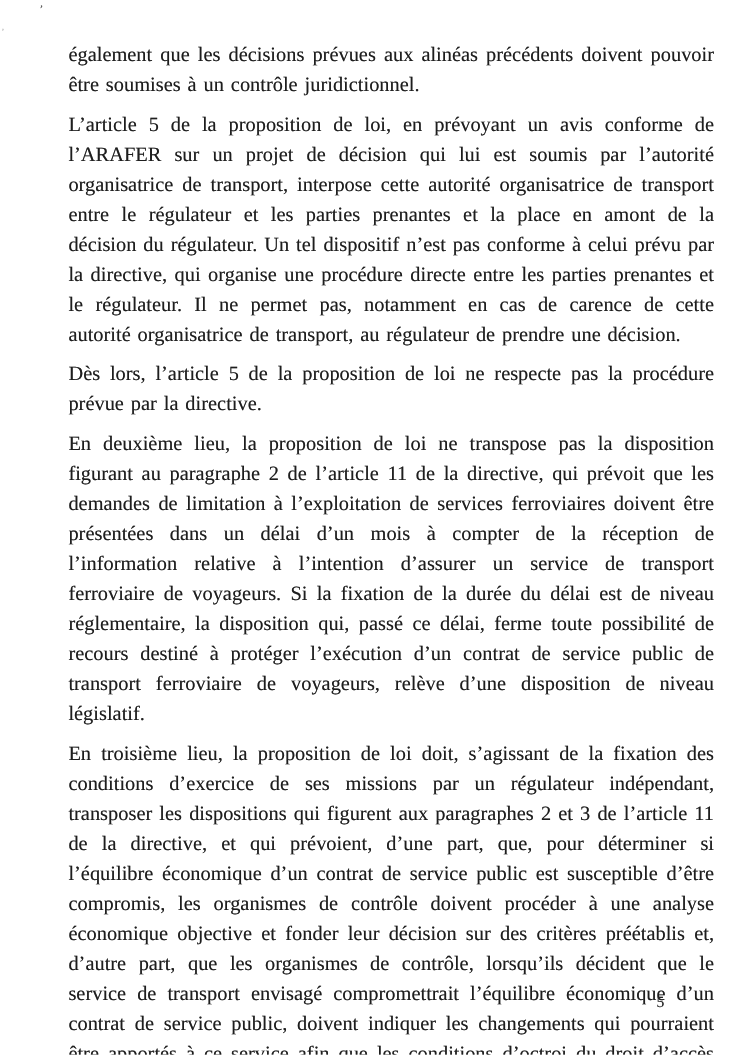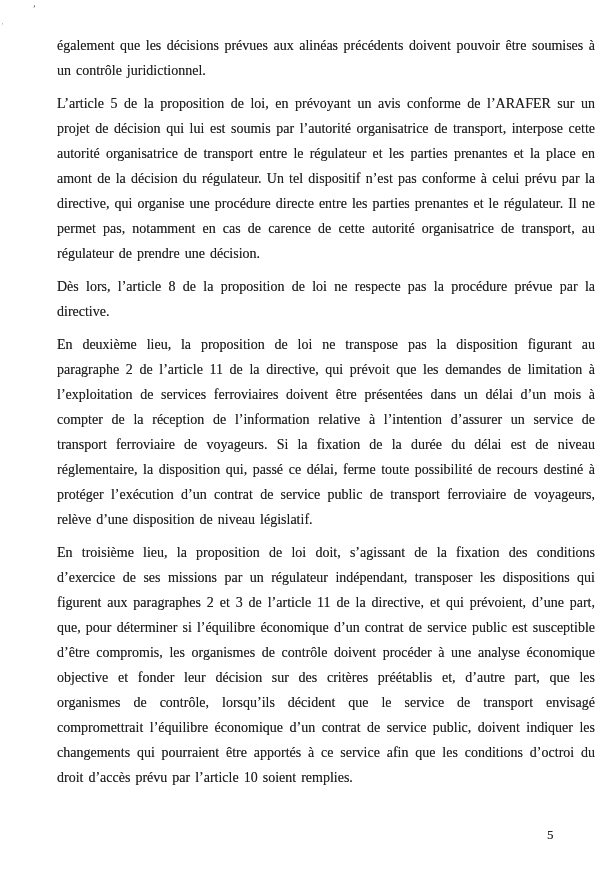--- a/index.html
+++ b/index.html
@@ -17,21 +17,21 @@
     color: #1e1e1e;
   }
   .doc-body {
     position: absolute;
     top: 33px;
     left: 57px;
     width: 538px;
   }
   .doc-body p {
     margin: 0 0 8px 0;
-    font-size: 14px;
+    font-size: 17px;
     line-height: 25px;
     text-align: justify;
     text-justify: inter-word;
     word-spacing: 1.5px;
     color: #1e1e1e;
     
     text-shadow: 0 0 0.4px rgba(30,30,30,0.55);
   }
   .page-number {
     position: absolute;
@@ -66,20 +66,20 @@
 
 <div class="page">
 
   <span class="scan-mark scan-mark-top">’</span>
 
   <span class="scan-mark scan-mark-left">’</span>
 
   <div class="doc-body">
     <p>également que les décisions prévues aux alinéas précédents doivent pouvoir être soumises à un contrôle juridictionnel.</p>
     <p>L’article 5 de la proposition de loi, en prévoyant un avis conforme de l’ARAFER sur un projet de décision qui lui est soumis par l’autorité organisatrice de transport, interpose cette autorité organisatrice de transport entre le régulateur et les parties prenantes et la place en amont de la décision du régulateur. Un tel dispositif n’est pas conforme à celui prévu par la directive, qui organise une procédure directe entre les parties prenantes et le régulateur. Il ne permet pas, notamment en cas de carence de cette autorité organisatrice de transport, au régulateur de prendre une décision.</p>
-    <p>Dès lors, l’article 8 de la proposition de loi ne respecte pas la procédure prévue par la directive.</p>
+    <p>Dès lors, l’article 5 de la proposition de loi ne respecte pas la procédure prévue par la directive.</p>
     <p>En deuxième lieu, la proposition de loi ne transpose pas la disposition figurant au paragraphe 2 de l’article 11 de la directive, qui prévoit que les demandes de limitation à l’exploitation de services ferroviaires doivent être présentées dans un délai d’un mois à compter de la réception de l’information relative à l’intention d’assurer un service de transport ferroviaire de voyageurs. Si la fixation de la durée du délai est de niveau réglementaire, la disposition qui, passé ce délai, ferme toute possibilité de recours destiné à protéger l’exécution d’un contrat de service public de transport ferroviaire de voyageurs, relève d’une disposition de niveau législatif.</p>
     <p>En troisième lieu, la proposition de loi doit, s’agissant de la fixation des conditions d’exercice de ses missions par un régulateur indépendant, transposer les dispositions qui figurent aux paragraphes 2 et 3 de l’article 11 de la directive, et qui prévoient, d’une part, que, pour déterminer si l’équilibre économique d’un contrat de service public est susceptible d’être compromis, les organismes de contrôle doivent procéder à une analyse économique objective et fonder leur décision sur des critères préétablis et, d’autre part, que les organismes de contrôle, lorsqu’ils décident que le service de transport envisagé compromettrait l’équilibre économique d’un contrat de service public, doivent indiquer les changements qui pourraient être apportés à ce service afin que les conditions d’octroi du droit d’accès prévu par l’article 10 soient remplies.</p>
   </div>
 
   <div class="page-number">5</div>
 
 </div>
 
 </body></html>

